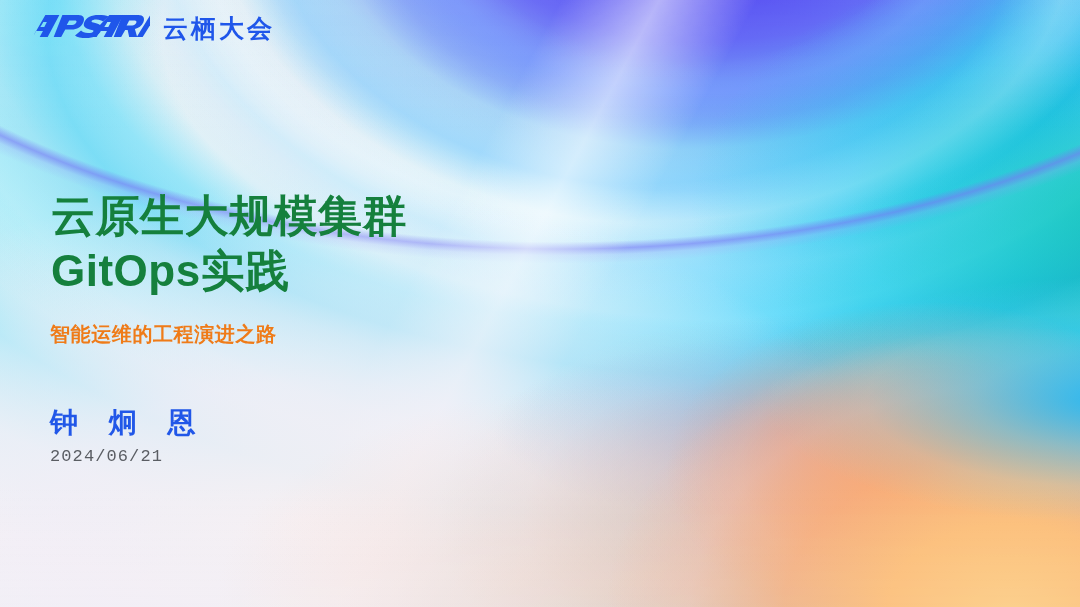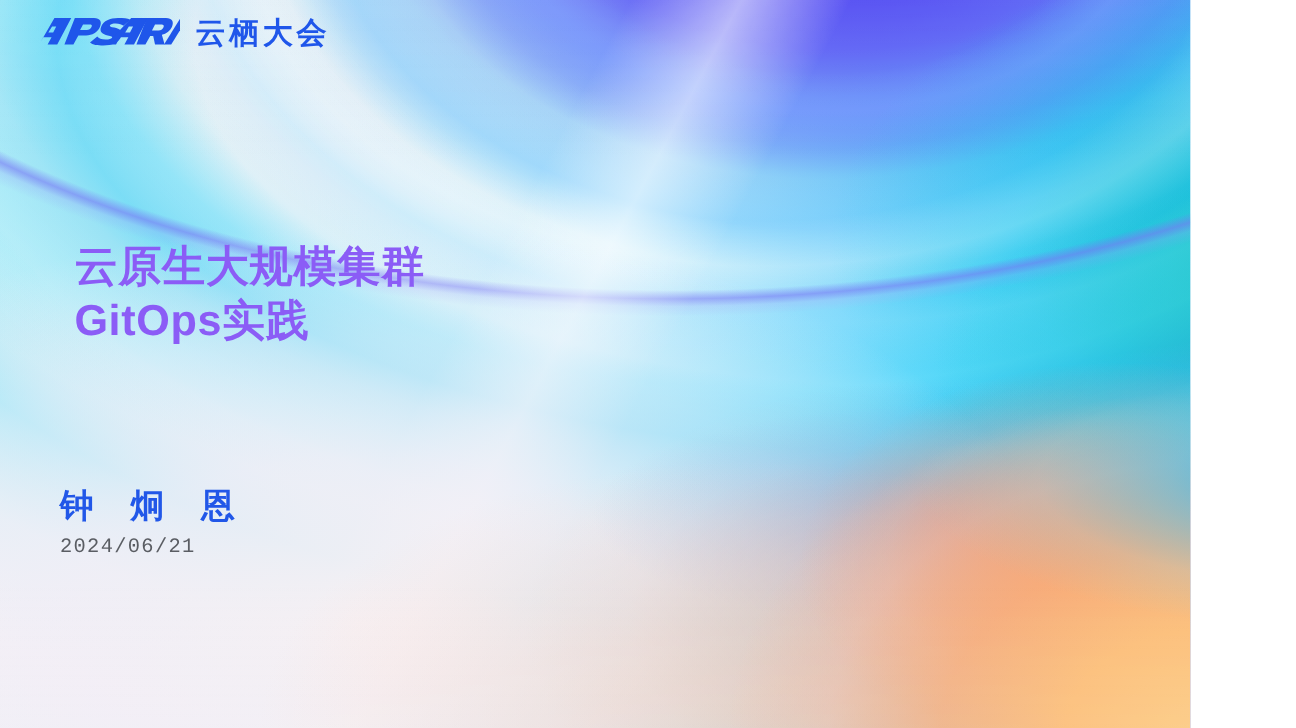--- a/index.html
+++ b/index.html
@@ -6,21 +6,21 @@
     margin: 0;
     padding: 0;
     background: #ffffff;
   }
   body {
     font-family: "Liberation Sans", "DejaVu Sans", sans-serif;
   }
 
   #slide {
     position: relative;
-    width: 992px;
+    width: 1080px;
     height: 607px;
     overflow: hidden;
     background: #f4f1f3;
   }
 
   
   .bg-layer {
     position: absolute;
     inset: 0;
     pointer-events: none;
@@ -226,26 +226,26 @@
   }
 
   
   .content {
     position: absolute;
     left: 50px;
     top: 188px;
     width: 620px;
   }
   .title {
-    font-size: 36px;
+    font-size: 44px;
     font-weight: 700;
-    color: #8b5cf6;
+    color: #15803d;
     line-height: 1.24;
     letter-spacing: 0.5px;
-    margin: 12px;
+    margin: 1px;
     white-space: pre-line;
   }
   .subtitle {
     margin: 23px 0 0 0;
     font-size: 20px;
     font-weight: 700;
     color: #ef7b18;
     letter-spacing: 0.6px;
     line-height: 1.3;
   }
@@ -327,20 +327,21 @@
           <path d="M232 50 L250 6 L262 6 L244 50 Z" transform="translate(-16,0) skewX(-12)"></path>
         </g>
       </svg>
     </span>
     <span class="logo-cn">云栖大会</span>
   </div>
 
   <div class="content">
     <h1 class="title">云原生大规模集群
 GitOps实践</h1>
+    <p class="subtitle">智能运维的工程演进之路</p>
   </div>
 
   <div class="speaker-block">
     <p class="speaker-name">钟 炯 恩</p>
     <p class="speaker-date">2024/06/21</p>
   </div>
 
 </div>
 
 </body></html>

